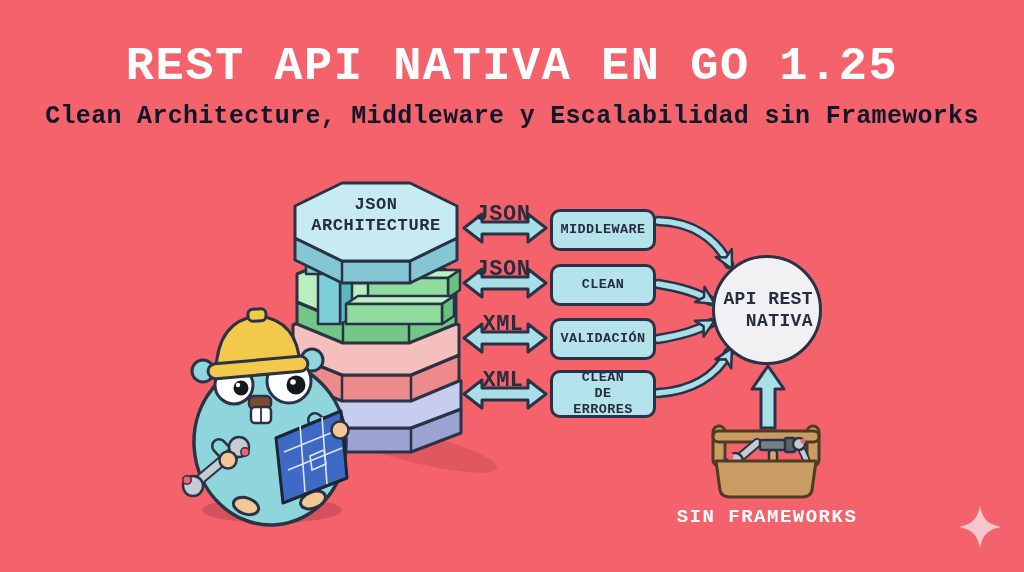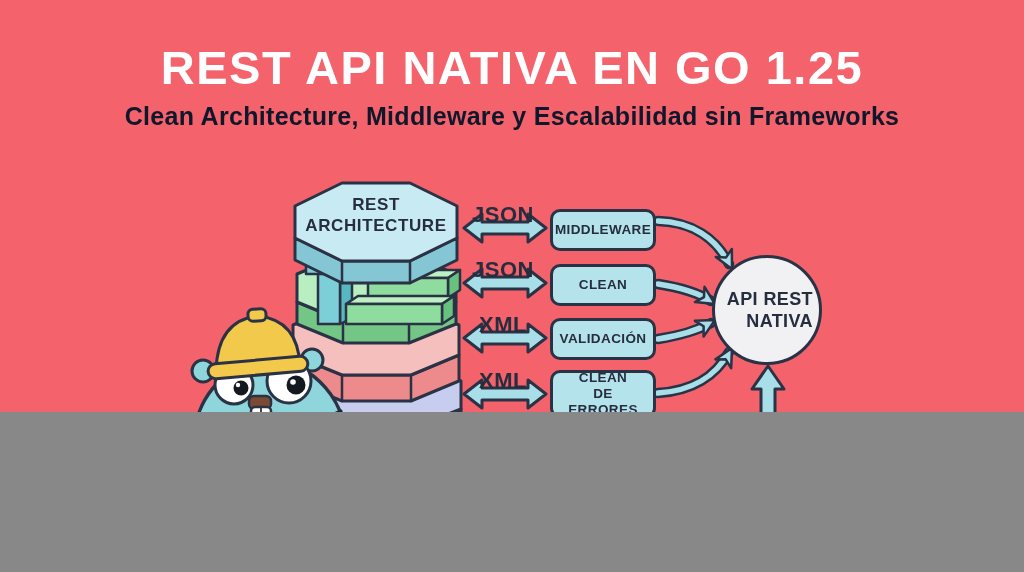--- a/index.html
+++ b/index.html
@@ -1,19 +1,19 @@
 <!DOCTYPE html>
 <html><head>
 <meta charset="utf-8">
 <style>
   html,body{margin:0;padding:0;background:#888;}
   .stage{
-    position:relative;width:1024px;height:412px;overflow:hidden;
+    position:relative;width:1024px;height:572px;overflow:hidden;
     background:#F4636C;
-    font-family:Liberation Sans, sans-serif;
+    font-family:Liberation Mono, monospace;
   }
   .stage *{box-sizing:border-box;}
   svg{position:absolute;left:0;top:0;}
 
   
   .title{
     position:absolute;left:0;top:40px;width:1024px;text-align:center;
     color:#FFFFFF;font-size:47px;font-weight:800;letter-spacing:1.5px;
   }
   .subtitle{
@@ -230,21 +230,21 @@
     </g>
 
     <g>
       <path d="M 980,506 C 983,520 988,524 1001,527 C 988,530 983,534 980,548 C 977,534 972,530 959,527 C 972,524 977,520 980,506 Z" fill="#F9C7CB"></path>
     </g>
   </svg>
 
   <div class="title">REST API NATIVA EN GO 1.25</div>
   <div class="subtitle">Clean Architecture, Middleware y Escalabilidad sin Frameworks</div>
 
-  <div class="stacklab">REST ARCHITECTURE</div>
+  <div class="stacklab">JSON ARCHITECTURE</div>
 
   <div class="proto p1">JSON</div>
   <div class="proto p2">JSON</div>
   <div class="proto p3">XML</div>
   <div class="proto p4">XML</div>
 
   <div class="nbox b1">
     <span>MIDDLEWARE</span>
   </div>
   <div class="nbox b2">
@@ -254,13 +254,14 @@
     <span>VALIDACIÓN</span>
   </div>
   <div class="nbox b4">
     <span>CLEAN DE ERRORES</span>
   </div>
 
   <div class="apinode">
     <span>API REST NATIVA</span>
   </div>
 
+  <div class="toolcap">SIN FRAMEWORKS</div>
 </div>
 
 </body></html>

